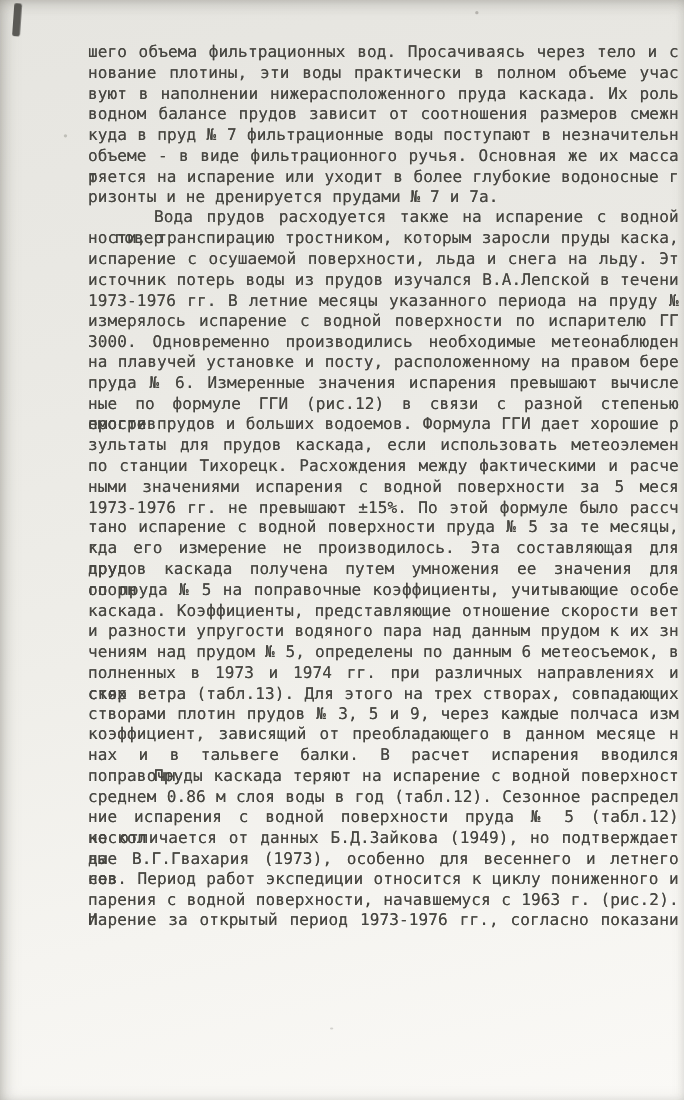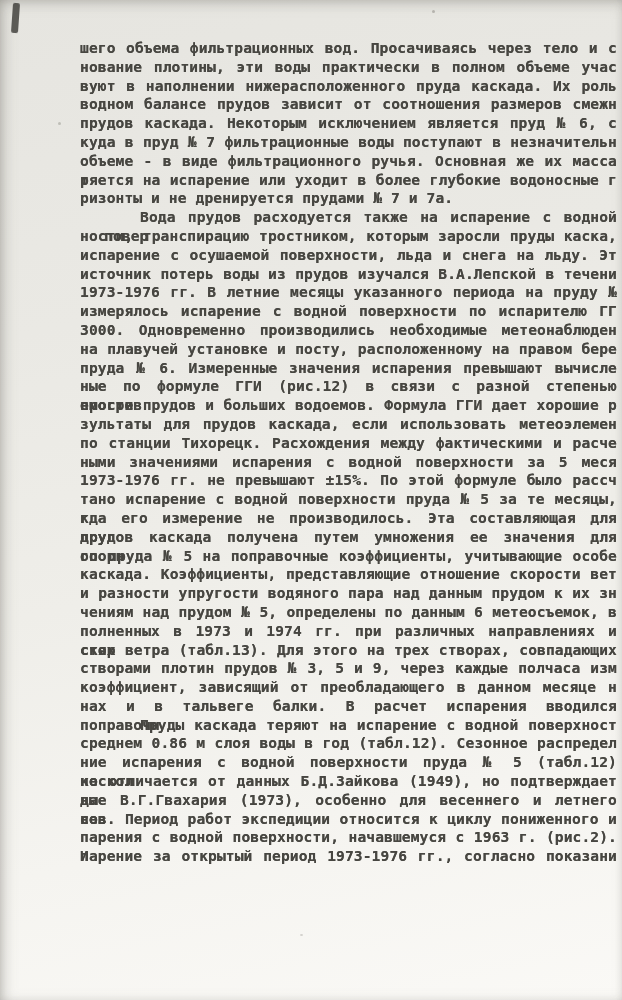--- a/index.html
+++ b/index.html
@@ -29,21 +29,20 @@
   .text-block {
     position: absolute;
     left: 80px;
     top: 39px;
     width: 537px;
     font-size: 14.6px;
     line-height: 18.8px;
     color: #474641;
     text-shadow: 0 0 0.6px rgba(71,70,65,0.78);
     letter-spacing: 0.1px;
-    font-weight: bold;
   }
   .tline {
     height: 18.8px;
     text-align: justify;
     text-align-last: justify;
   }
   .tline.plast {
     text-align-last: left;
   }
   .tline.indent {
@@ -77,21 +76,20 @@
 <div class="page">
   <div class="smudge"></div>
   <div class="speck s1"></div>
   <div class="speck s2"></div>
   <div class="speck s3"></div>
   <div class="text-block">
       <div class="tline">шего объема фильтрационных вод. Просачиваясь через тело и с</div>
       <div class="tline">нование плотины, эти воды практически в полном объеме учас</div>
       <div class="tline">вуют в наполнении нижерасположенного пруда каскада. Их роль</div>
       <div class="tline">водном балансе прудов зависит от соотношения размеров смежн</div>
-      <div class="tline">прудов каскада. Некоторым исключением является пруд № 6, с</div>
       <div class="tline">куда в пруд № 7 фильтрационные воды поступают в незначительн</div>
       <div class="tline">объеме - в виде фильтрационного ручья. Основная же их масса т</div>
       <div class="tline">ряется на испарение или уходит в более глубокие водоносные г</div>
       <div class="tline plast">ризонты и не дренируется прудами № 7 и 7а.</div>
       <div class="tline indent">Вода прудов расходуется также на испарение с водной повер</div>
       <div class="tline">ности, транспирацию тростником, которым заросли пруды каска,</div>
       <div class="tline">испарение с осушаемой поверхности, льда и снега на льду. Эт</div>
       <div class="tline">источник потерь воды из прудов изучался В.А.Лепской в течени</div>
       <div class="tline">1973-1976 гг. В летние месяцы указанного периода на пруду №</div>
       <div class="tline">измерялось испарение с водной поверхности по испарителю ГГ</div>

